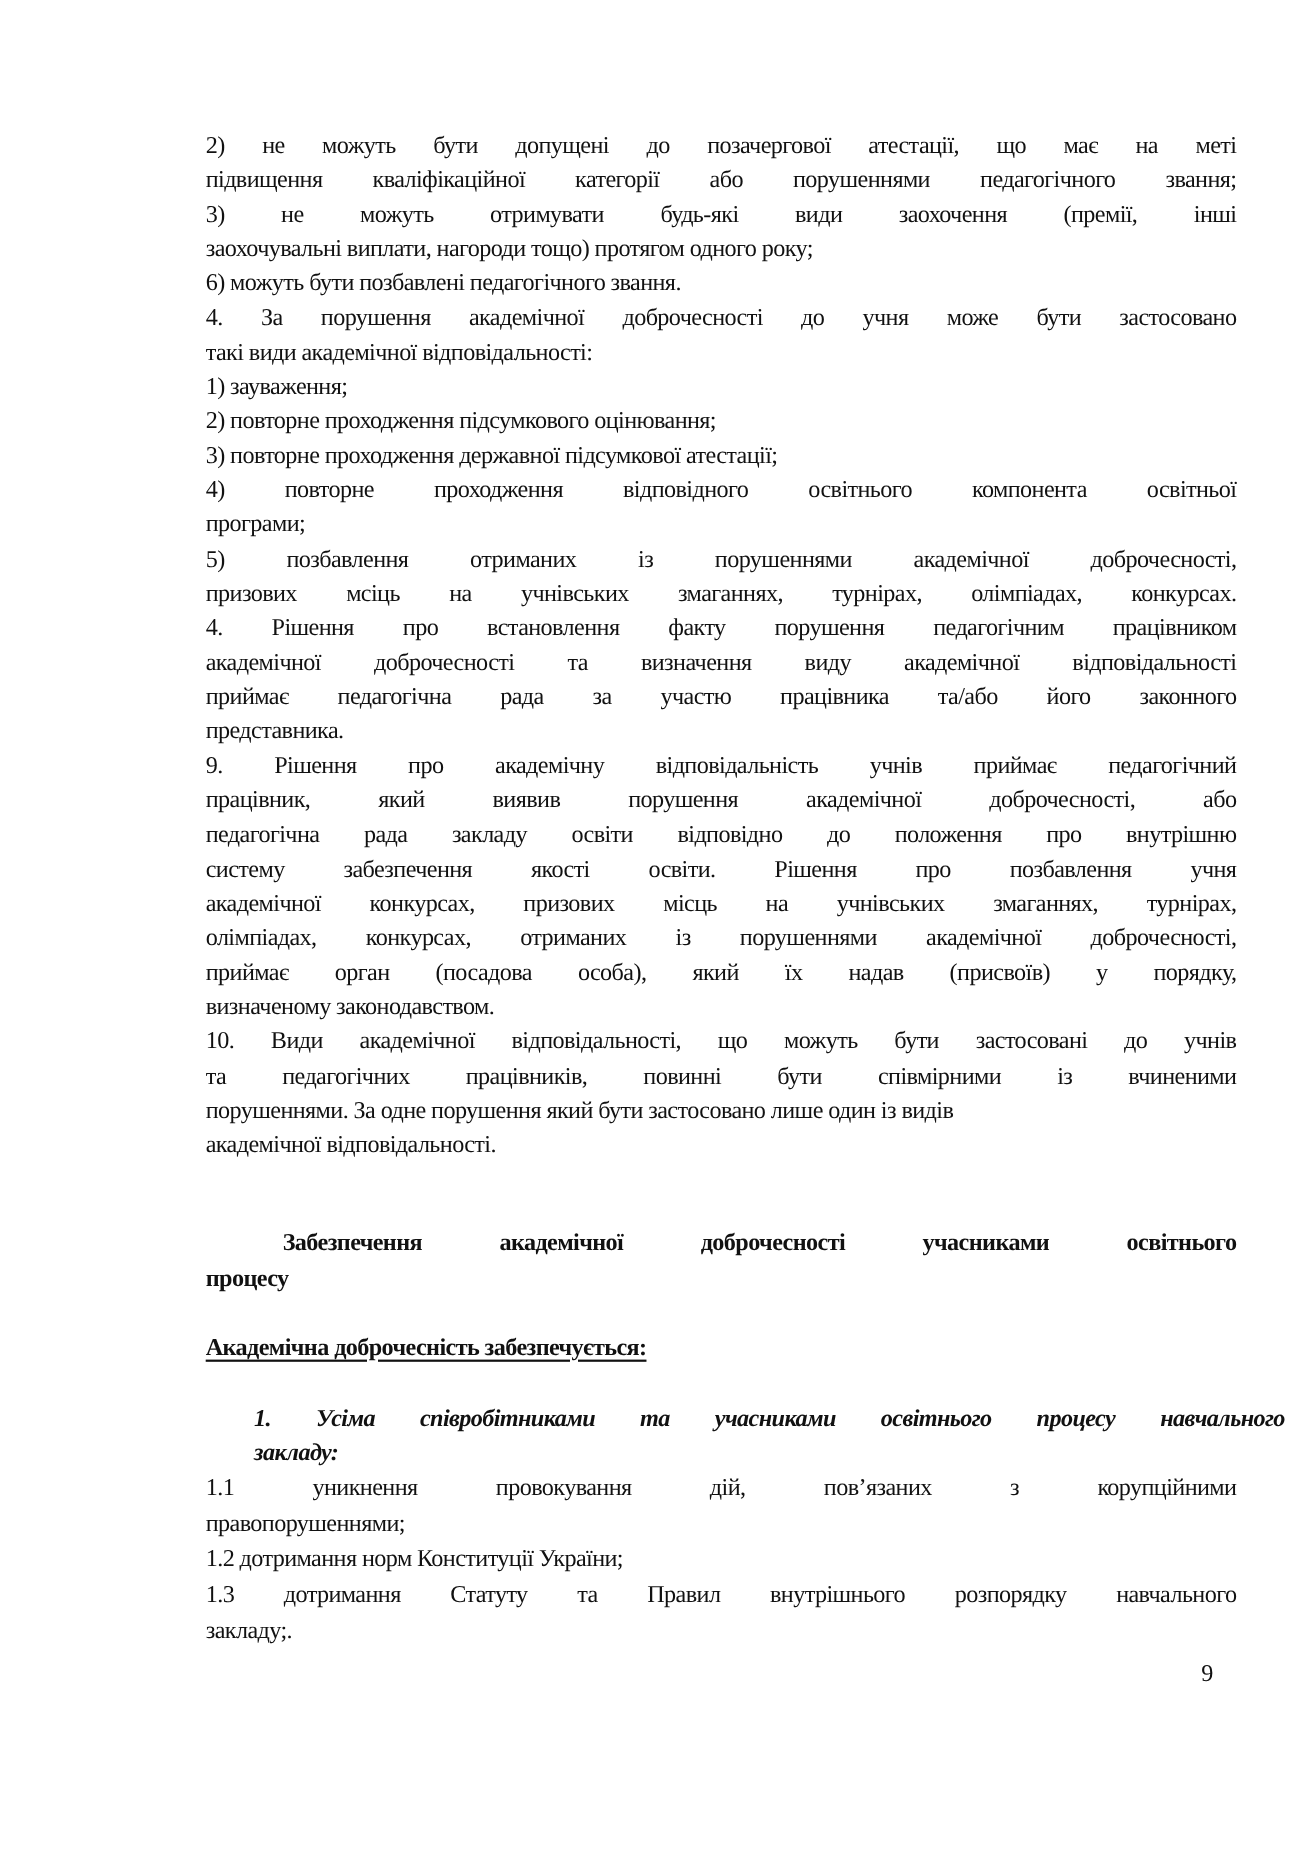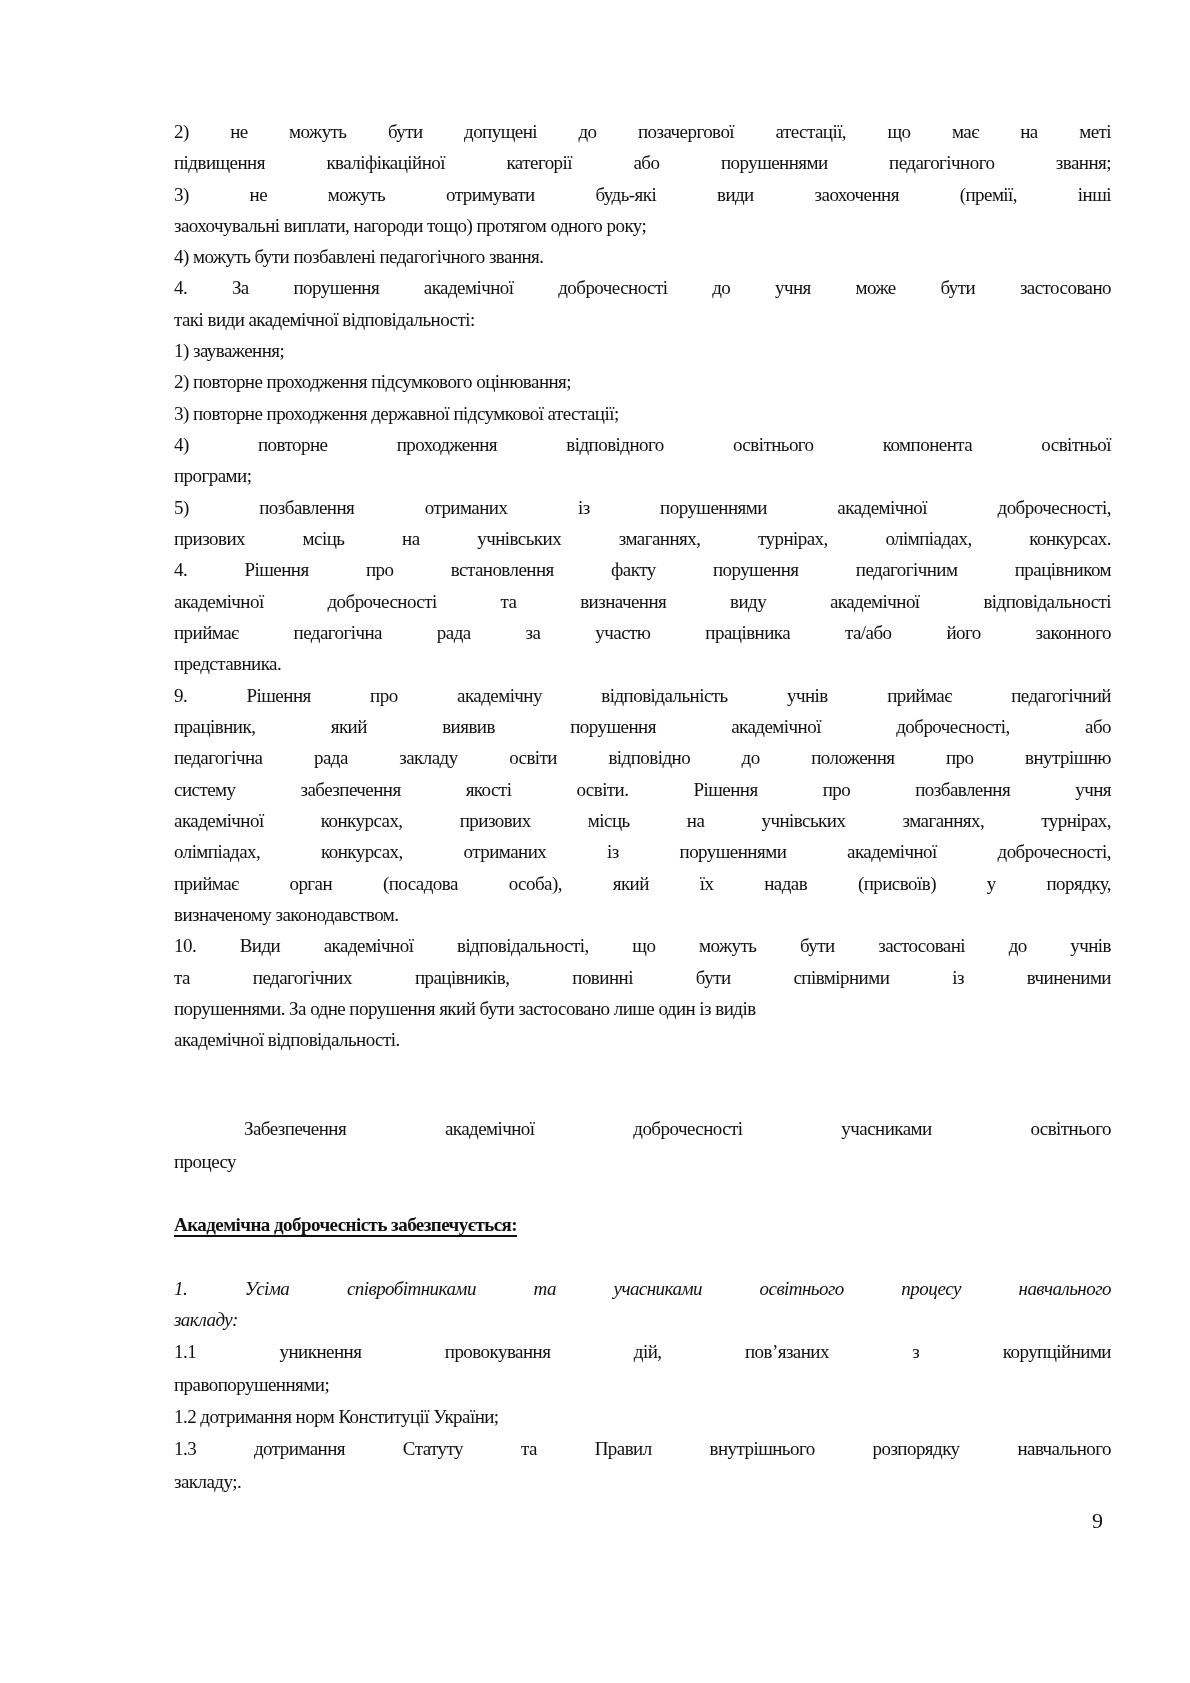--- a/index.html
+++ b/index.html
@@ -3,45 +3,45 @@
 <meta charset="utf-8">
 <style>
   html, body { margin: 0; padding: 0; background: #ffffff; }
   body { width: 1190px; height: 1683px; position: relative; overflow: hidden; }
   .page {
     position: absolute; left: 171px; top: 0; width: 937px;
     font-family: "Liberation Serif", "DejaVu Serif", serif;
     color: #111111;
   }
   .ln {
-    position: absolute; left: 3px; width: 937px;
-    font-size: 19px; line-height: 32px; height: 32px;
+    position: absolute; left: 16px; width: 937px;
+    font-size: 22px; line-height: 32px; height: 32px;
     white-space: nowrap; letter-spacing: -0.55px;
   }
   .ln.j { text-align: justify; text-align-last: justify; white-space: normal; }
-  .ln.b { font-weight: normal; }
-  .ln.bi { font-weight: normal; font-style: italic; }
+  .ln.b { font-weight: bold; }
+  .ln.bi { font-weight: bold; font-style: italic; margin-left: 44px; }
   .ln.u span { text-decoration: underline; text-underline-offset: 4px; text-decoration-thickness: 1.5px; font-weight: bold; }
   .ln.ind { padding-left: 70px; width: 867px; }
   .pnum {
     position: absolute; left: 1092px; top: 1508px;
     font-family: "Liberation Serif", "DejaVu Serif", serif;
     font-size: 22px; color: #111111;
   }
 </style>
 </head>
 <body>
 
 <div class="page">
 
   <div class="ln j" style="top:116px">2) не можуть бути допущені до позачергової атестації, що має на меті</div>
   <div class="ln j" style="top:147px">підвищення кваліфікаційної категорії або порушеннями педагогічного звання;</div>
   <div class="ln j" style="top:179px">3) не можуть отримувати будь-які види заохочення (премії, інші</div>
   <div class="ln" style="top:210px">заохочувальні виплати, нагороди тощо) протягом одного року;</div>
-  <div class="ln" style="top:241px">4) можуть бути позбавлені педагогічного звання.</div>
+  <div class="ln" style="top:241px">6) можуть бути позбавлені педагогічного звання.</div>
   <div class="ln j" style="top:272px">4. За порушення академічної доброчесності до учня може бути застосовано</div>
   <div class="ln" style="top:304px">такі види академічної відповідальності:</div>
   <div class="ln" style="top:335px">1) зауваження;</div>
   <div class="ln" style="top:366px">2) повторне проходження підсумкового оцінювання;</div>
   <div class="ln" style="top:398px">3) повторне проходження державної підсумкової атестації;</div>
   <div class="ln j" style="top:429px">4) повторне проходження відповідного освітнього компонента освітньої</div>
   <div class="ln" style="top:460px">програми;</div>
   <div class="ln j" style="top:492px">5) позбавлення отриманих із порушеннями академічної доброчесності,</div>
   <div class="ln j" style="top:523px">призових мсіць на учнівських змаганнях, турнірах, олімпіадах, конкурсах.</div>
   <div class="ln j" style="top:554px">4. Рішення про встановлення факту порушення педагогічним працівником</div>

